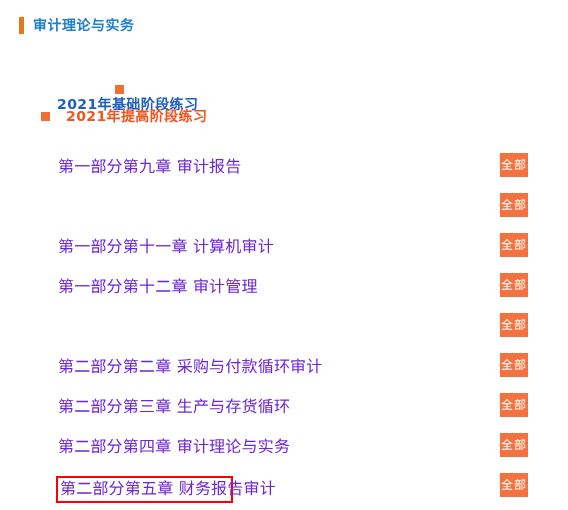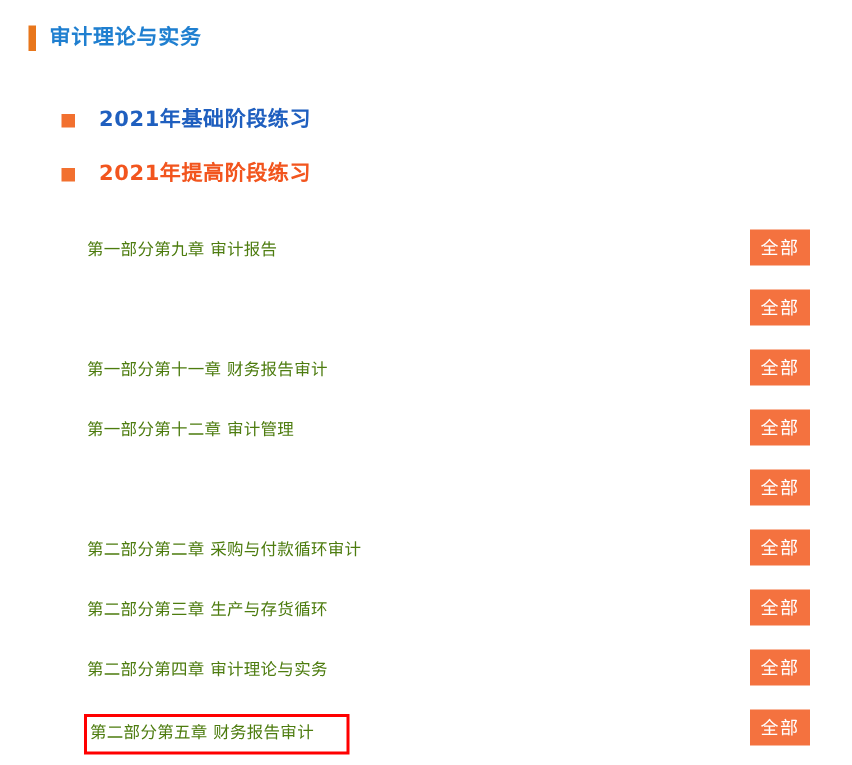--- a/index.html
+++ b/index.html
@@ -58,58 +58,58 @@
     flex: 0 0 auto;
   }
   .section-header .section-label {
     font-size: 14px;
     font-weight: bold;
     letter-spacing: 0.4px;
     white-space: nowrap;
     line-height: 20px;
     margin-left: 16px;
   }
-  .section-header.basic { top: 70px; }
+  .section-header.basic { top: 85px; flex-direction: column; }
   .section-header.basic .section-label { color: #1f5fbf; }
   .section-header.advanced { top: 106px; }
   .section-header.advanced .section-label { color: #f2551e; }
 
   
   .chapter-list {
     position: absolute;
     left: 0;
     top: 153px;
     width: 568px;
   }
   .chapter-row {
     position: relative;
     height: 40px;
   }
   .chapter-name {
     position: absolute;
     left: 58px;
     top: 5px;
-    font-size: 11px;
-    color: #4d7c0f;
+    font-size: 16px;
+    color: #6d28d9;
     white-space: nowrap;
     line-height: 18px;
     letter-spacing: 0.2px;
   }
   .chapter-row.highlighted .chapter-name {
     left: 56px;
     top: 3px;
     padding: 2px 3px 3px 2px;
     border: 2px solid #ff0000;
     width: 177px;
   }
   .all-button {
     position: absolute;
     left: 500px;
     top: 0px;
-    width: 40px;
+    width: 28px;
     height: 24px;
     background: #f4723f;
     color: #ffffff;
     font-size: 12px;
     line-height: 24px;
     text-align: center;
     border: none;
     padding: 0;
     cursor: pointer;
     letter-spacing: 1px;
@@ -139,21 +139,21 @@
   <div class="chapter-row">
     <span class="chapter-name">第一部分第九章  审计报告</span>
     <button class="all-button">全部</button>
   </div>
 
   <div class="chapter-row">
     <button class="all-button">全部</button>
   </div>
 
   <div class="chapter-row">
-    <span class="chapter-name">第一部分第十一章  财务报告审计</span>
+    <span class="chapter-name">第一部分第十一章  计算机审计</span>
     <button class="all-button">全部</button>
   </div>
 
   <div class="chapter-row">
     <span class="chapter-name">第一部分第十二章  审计管理</span>
     <button class="all-button">全部</button>
   </div>
 
   <div class="chapter-row">
     <button class="all-button">全部</button>

